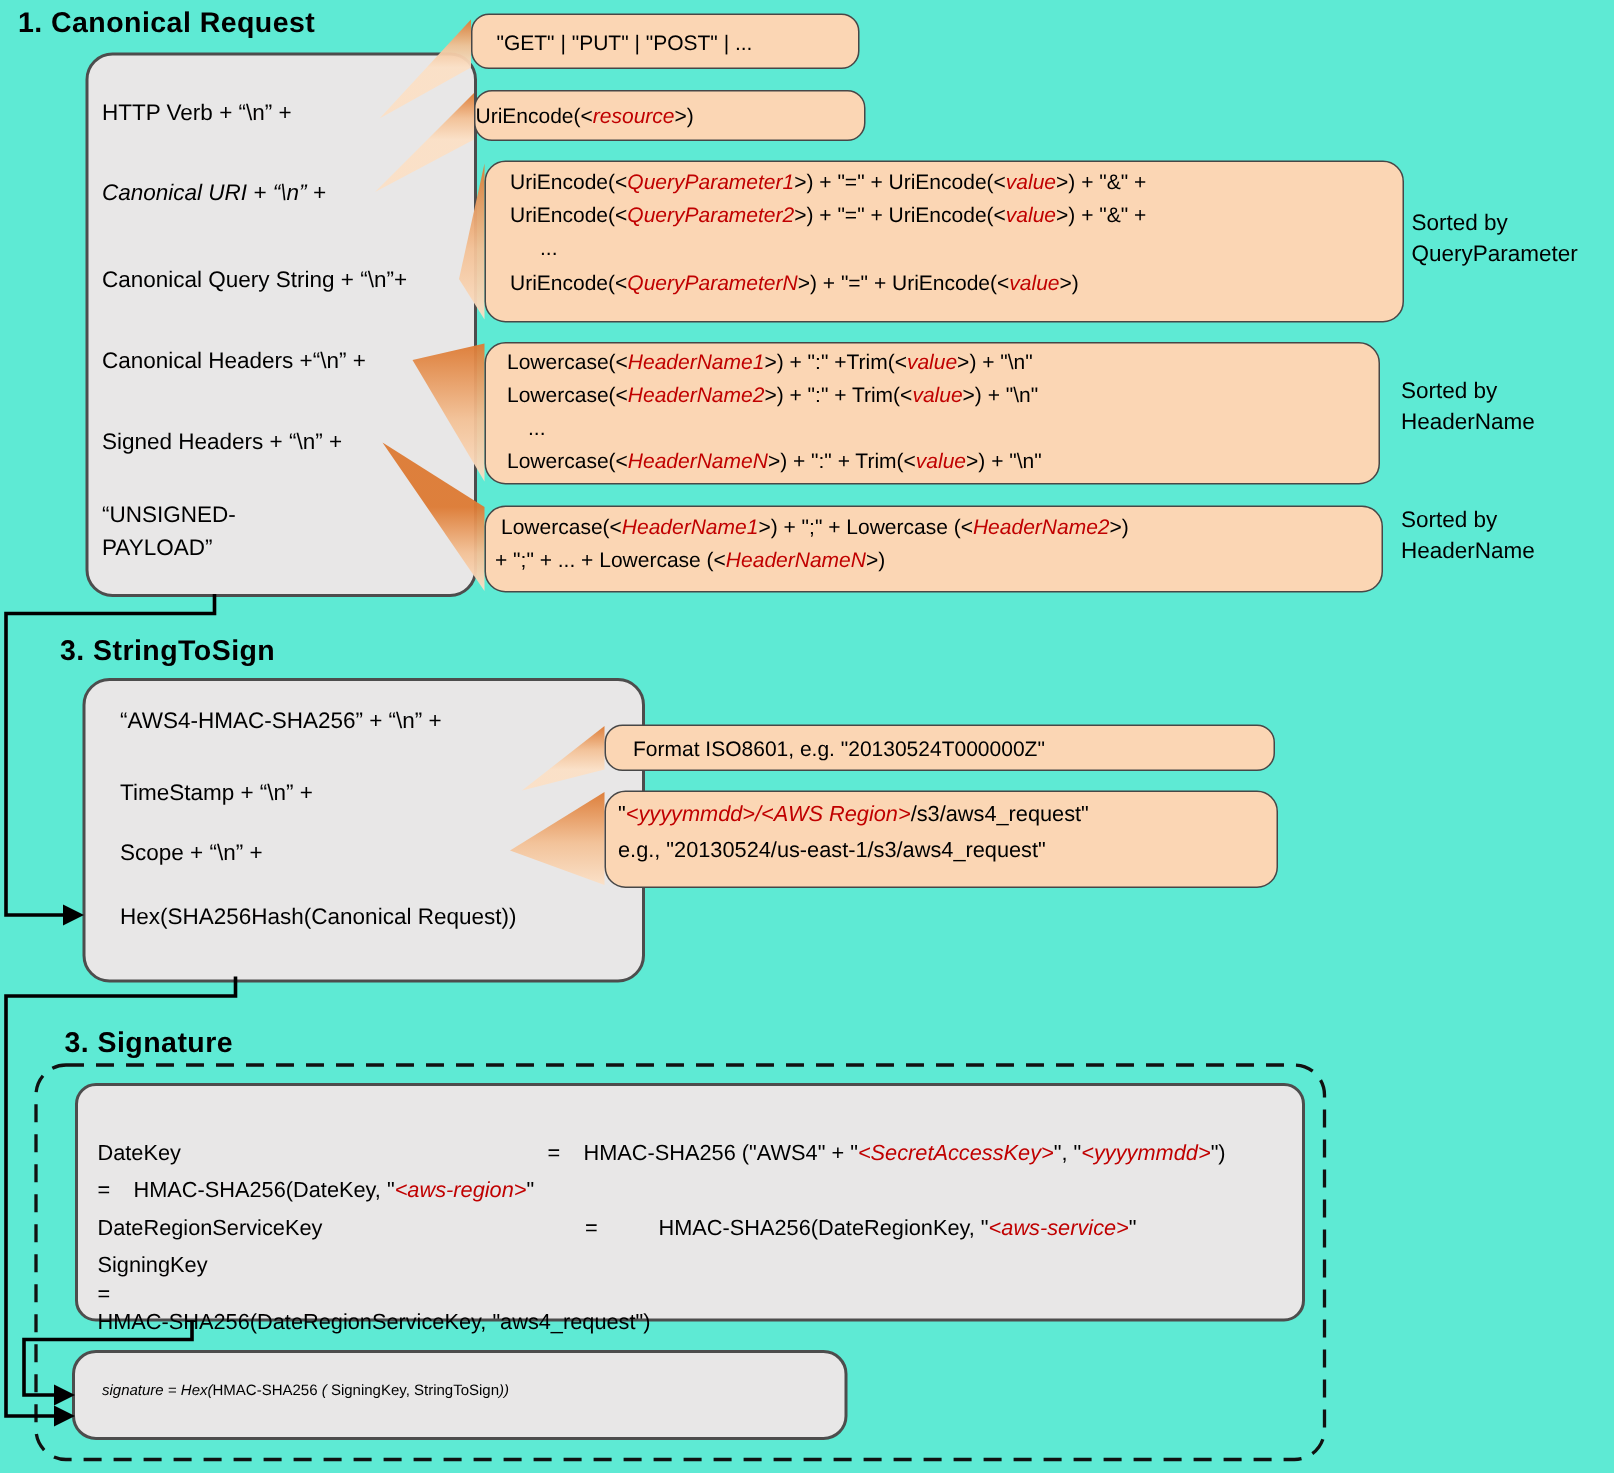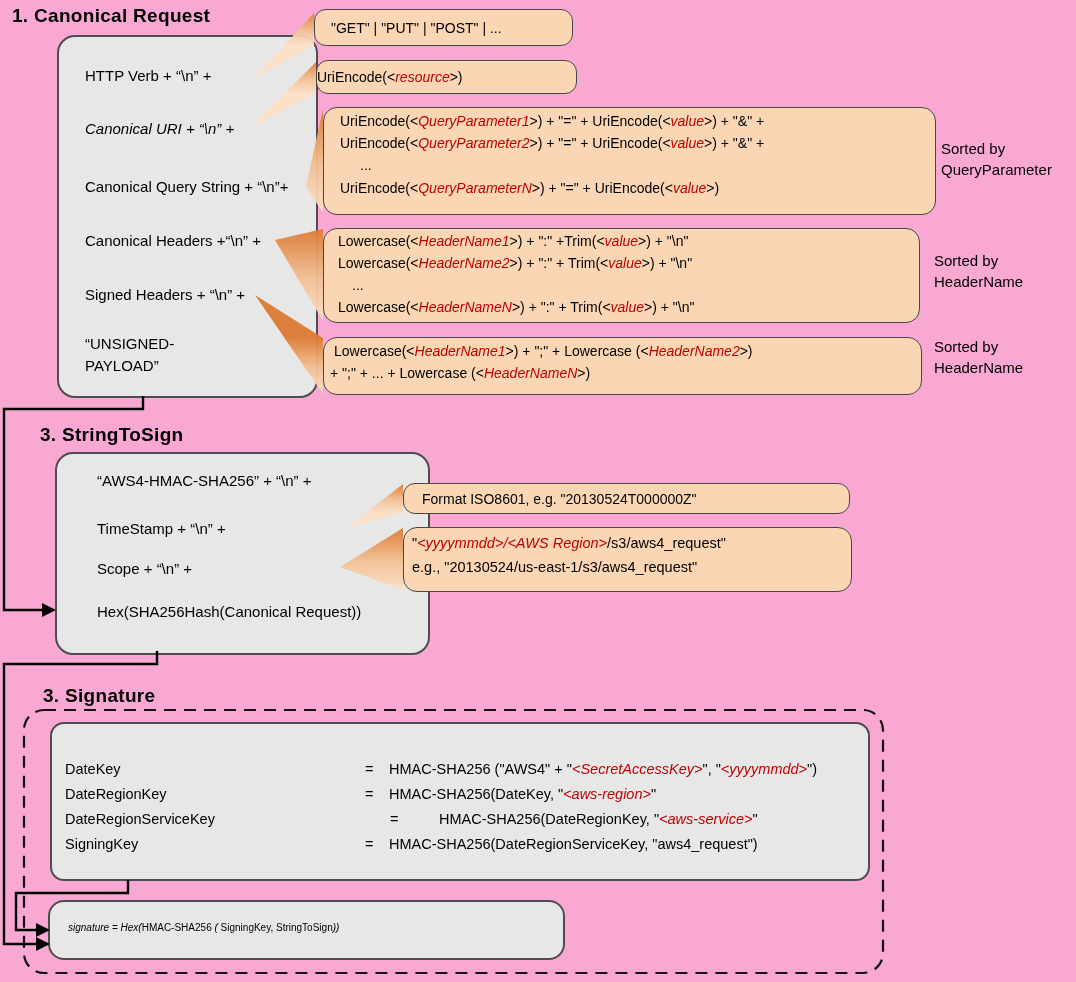--- a/index.html
+++ b/index.html
@@ -1,32 +1,32 @@
 <!DOCTYPE html>
 <html style="--orange-fill: #FBD6B4; --orange-border: #474747; --gray-fill: #E8E7E7; --gray-border: #4d4d4d; --beam-dark: #DD7A33; --beam-mid: #F3C196; --beam-light: #FBE0C6; --red: #C00000; --ink: #000000;"><head>
 <meta charset="utf-8">
 <style>
   html,body{margin:0;padding:0;background:#fff;}
   .canvas{
-    position:relative;width:1076px;height:982px;background:#f9a8d4;
+    position:relative;width:1076px;height:982px;background:#5eead4;
     font-family:"Liberation Sans","DejaVu Sans",sans-serif;color:#000;overflow:hidden;
   }
   .overlay{position:absolute;left:0;top:0;width:1076px;height:982px;z-index:2;pointer-events:none;}
   .gbox{
     position:absolute;background:var(--gray-fill,#E8E7E7);
     border:2px solid var(--gray-border,#4d4d4d);border-radius:18px;z-index:1;box-sizing:border-box;
   }
   .obox{
     position:absolute;background:var(--orange-fill,#FBD6B4);
     border:1.6px solid var(--orange-border,#474747);border-radius:12px;z-index:3;box-sizing:border-box;
     display:flex;align-items:center;font-size:14px;
   }
   .obox.big{border-radius:14px;display:block;}
   .dbox-title{position:absolute;font-size:19px;font-weight:bold;letter-spacing:.3px;z-index:4;}
-  .txt{position:absolute;z-index:4;font-size:15px;line-height:20px;white-space:nowrap;margin-left:17px;}
+  .txt{position:absolute;z-index:4;font-size:15px;line-height:20px;white-space:nowrap;}
   .oline{position:absolute;z-index:4;font-size:14px;line-height:20px;white-space:nowrap;}
   .prewrap{white-space:pre-line;}
   .sorted{position:absolute;z-index:4;font-size:15px;line-height:21px;white-space:pre-line;}
   .seg-r{color:var(--red,#C00000);font-style:italic;}
   .seg-i{font-style:italic;}
   .krow{position:absolute;left:65px;z-index:4;display:flex;font-size:14.5px;line-height:19px;white-space:nowrap;}
   .kname{width:300px;}
   .keq{width:24px;}
   .sigline{position:absolute;z-index:4;font-size:10px;white-space:nowrap;}
 </style>
@@ -152,30 +152,29 @@
   <div class="oline" style="left:412px;top:557px;font-size:14.5px;"> e.g., "20130524/us-east-1/s3/aws4_request"</div>
 
   <div class="dbox-title" style="left:43px;top:685px;">3. Signature</div>
 
   <div class="krow" style="top:760px;">
     <span class="kname">DateKey</span>
     <span class="keq">=</span>
     <span class="kval"><span class="seg-n">HMAC-SHA256 ("AWS4" + "</span><span class="seg-r">&lt;SecretAccessKey&gt;</span><span class="seg-n">", "</span><span class="seg-r">&lt;yyyymmdd&gt;</span><span class="seg-n">")</span></span>
   </div>
   <div class="krow" style="top:785px;">
-    <span class="kname">DateRegionKey</span>
     <span class="keq">=</span>
     <span class="kval"><span class="seg-n">HMAC-SHA256(DateKey, "</span><span class="seg-r">&lt;aws-region&gt;</span><span class="seg-n">"</span></span>
   </div>
   <div class="krow" style="top:810px;gap:25px;">
     <span class="kname">DateRegionServiceKey</span>
     <span class="keq">=</span>
     <span class="kval"><span class="seg-n">HMAC-SHA256(DateRegionKey, "</span><span class="seg-r">&lt;aws-service&gt;</span><span class="seg-n">"</span></span>
   </div>
-  <div class="krow" style="top:835px;">
+  <div class="krow" style="top:835px;flex-direction:column;">
     <span class="kname">SigningKey</span>
     <span class="keq">=</span>
     <span class="kval"><span class="seg-n">HMAC-SHA256(DateRegionServiceKey, "aws4_request")</span></span>
   </div>
 
   <div class="sigline" style="left:68px;top:922px;"><span class="seg-i">signature</span><span class="seg-n"> =  </span><span class="seg-i">Hex(</span><span class="seg-n">HMAC-SHA256 </span><span class="seg-i">( </span><span class="seg-n">SigningKey, StringToSign</span><span class="seg-i">))</span></div>
 
 </div>
 
 </body></html>

